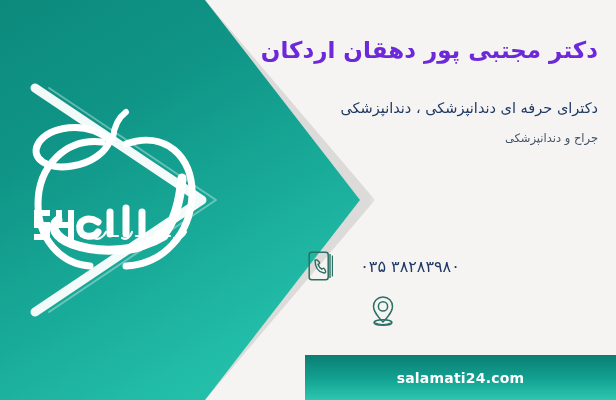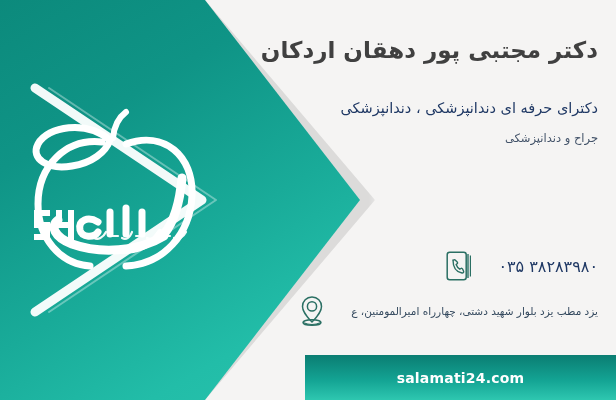--- a/index.html
+++ b/index.html
@@ -71,21 +71,21 @@
     right:18px;top:0;
     width:430px;height:400px;
     text-align:right;
     direction:rtl;
   }
 
   .doc-name{
     position:absolute;
     right:0;top:36px;
     width:100%;
-    color:#404040;
+    color:#6d28d9;
     font-size:23px;
     font-weight:bold;
     line-height:1.3;
     white-space:nowrap;
   }
 
   .specialty{
     position:absolute;
     right:0;top:98px;
     width:100%;
@@ -102,21 +102,21 @@
     font-size:11.5px;
     line-height:1.4;
   }
 
   
   .contact-row{
     position:absolute;
     right:0;
     display:flex;
     align-items:center;
-    justify-content:flex-start;
+    justify-content:center;
     gap:24px;
     width:100%;
   }
   .row-phone{top:250px;}
   .row-address{top:295px;}
 
   .contact-text{
     color:#1f3864;
     font-size:16px;
     letter-spacing:1px;
@@ -231,21 +231,20 @@
         <svg width="26" height="30" viewBox="0 0 26 30" xmlns="http://www.w3.org/2000/svg">
           <rect x="1.2" y="1.2" width="19" height="27.5" rx="2.5" fill="none" stroke="#2a6f63" stroke-width="1.5"></rect>
           <line x1="22" y1="3" x2="22" y2="27" stroke="#2a6f63" stroke-width="1.4"></line>
           <line x1="24.4" y1="4.5" x2="24.4" y2="25.5" stroke="#2a6f63" stroke-width="1.2"></line>
           <path d="M7 9 c 0 8 3 12 9 13 1.2 .2 2-.8 1.6-1.8 l -1-2.2 c -.3-.7-1.1-.9-1.7-.5 l -1.1 .7 c -1.8-1.1-3-2.6-3.7-4.6 l 1-0.8 c .6-.5 .6-1.3 .1-1.8 l -1.8-1.8 c -.8-.8-2.1-.3-2.4 .8 z" fill="none" stroke="#2a6f63" stroke-width="1.4" stroke-linejoin="round"></path>
         </svg>
       </span>
     </div>
 
     <div class="contact-row row-address">
-      <span class="contact-text">یزد مطب یزد بلوار شهید دشتی، چهارراه امیرالمومنین، ع</span>
       <span class="contact-icon">
         <svg width="28" height="32" viewBox="0 0 28 32" xmlns="http://www.w3.org/2000/svg">
           <path d="M14 2 C 8.5 2 4.5 6.2 4.5 11.6 C 4.5 17.8 14 27 14 27 C 14 27 23.5 17.8 23.5 11.6 C 23.5 6.2 19.5 2 14 2 Z" fill="none" stroke="#2a6f63" stroke-width="1.5"></path>
           <circle cx="14" cy="11.4" r="4.6" fill="none" stroke="#2a6f63" stroke-width="1.5"></circle>
           <ellipse cx="14" cy="27.5" rx="9" ry="2.8" fill="none" stroke="#2a6f63" stroke-width="1.4"></ellipse>
           <path d="M5 27.5 q 9 4 18 0" fill="none" stroke="#2a6f63" stroke-width="1.2"></path>
         </svg>
       </span>
     </div>
 

